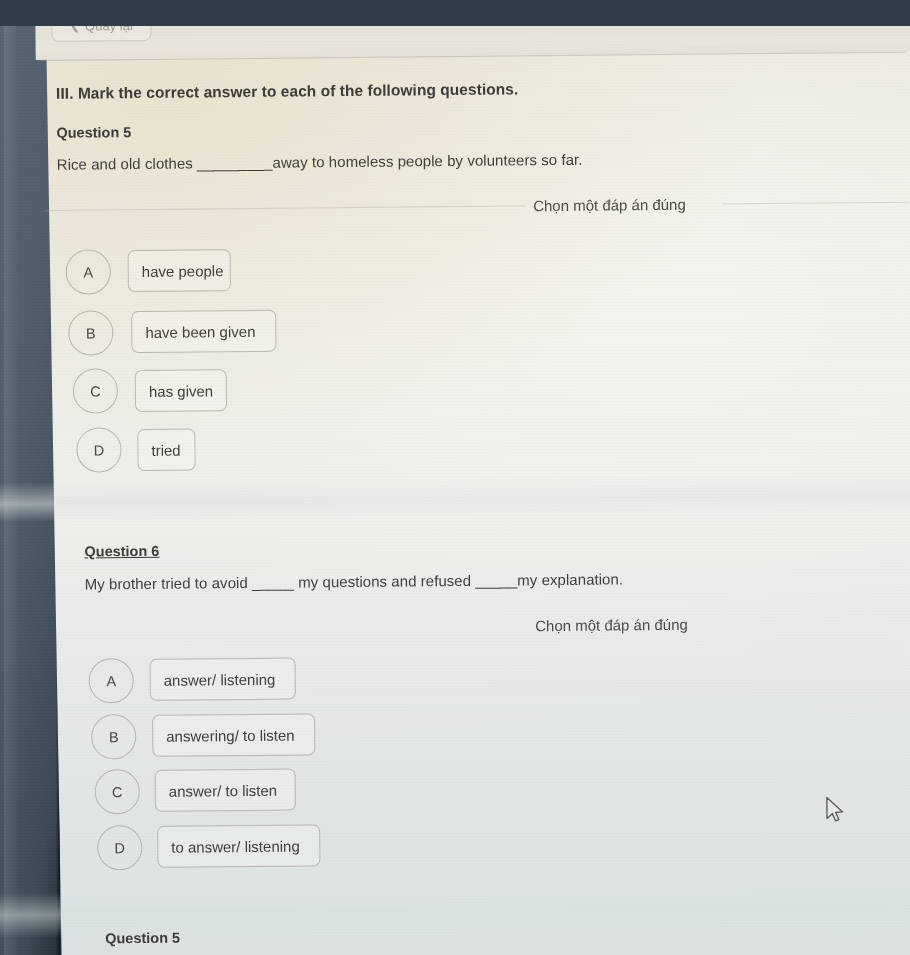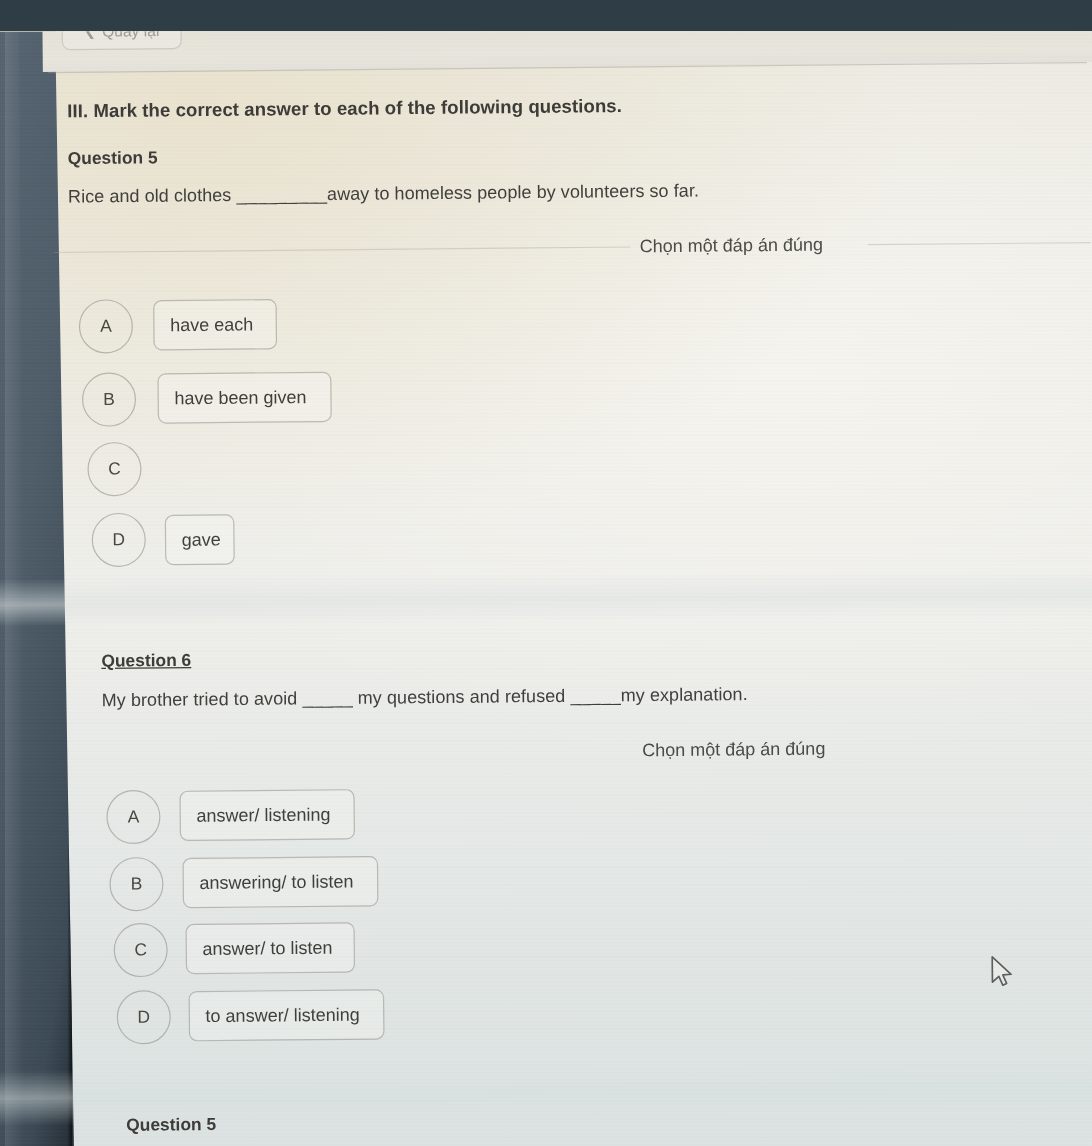--- a/index.html
+++ b/index.html
@@ -249,29 +249,30 @@
     <div class="q-label" style="left:60px; top:95px;text-align:center;">Question 5</div>
 
     <div class="q-text" style="left:60px; top:126px;">Rice and old clothes _________away to homeless people by volunteers so far.</div>
 
     <div class="q-rule" style="left:48px; top:180px; width:480px;"></div>
     <div class="q-rule" style="left:726px; top:180px; width:186px;"></div>
 
     <div class="q-hint" style="left:536px; top:172px;">Chọn một đáp án đúng</div>
 
     <div class="opt-letter" style="left:68px; top:220px;">A</div>
-    <div class="opt-box" style="left:130px; top:221px; width:103px;">have each</div>
+    <div class="opt-box" style="left:130px; top:221px; width:103px;">have people</div>
 
     <div class="opt-letter" style="left:70px; top:281px;">B</div>
     <div class="opt-box" style="left:133px; top:282px; width:145px;">have been given</div>
 
     <div class="opt-letter" style="left:74px; top:339px;">C</div>
+    <div class="opt-box" style="left:136px; top:341px; width:92px;">has given</div>
 
     <div class="opt-letter" style="left:77px; top:398px;">D</div>
-    <div class="opt-box" style="left:138px; top:400px; width:58px;">gave</div>
+    <div class="opt-box" style="left:138px; top:400px; width:58px;">tried</div>
 
     <div class="band" id="band-a"></div>
 
     <div class="q-label" style="left:84px; top:514px;text-decoration:underline;">Question 6</div>
 
     <div class="q-text" style="left:84px; top:546px;">My brother tried to avoid _____ my questions and refused _____my explanation.</div>
 
     <div class="q-hint" style="left:534px; top:592px;">Chọn một đáp án đúng</div>
 
     <div class="opt-letter" style="left:87px; top:629px;">A</div>

